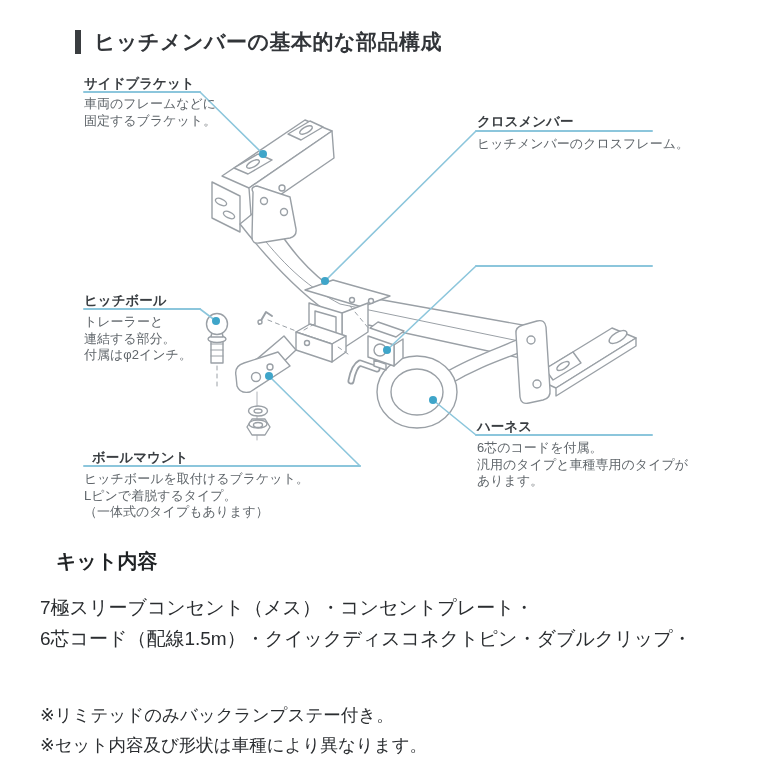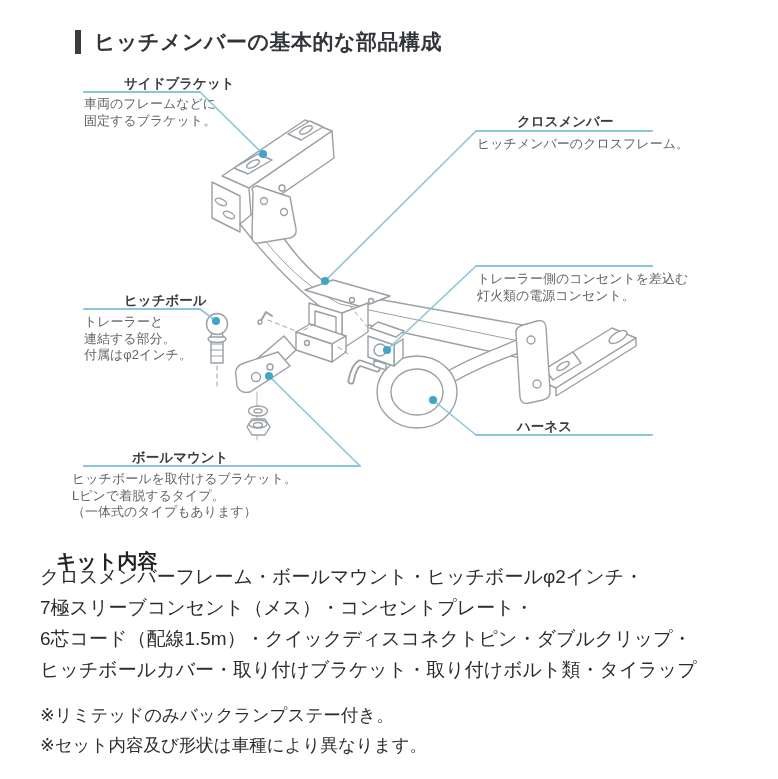--- a/index.html
+++ b/index.html
@@ -4,21 +4,21 @@
 <style>
   html,body{margin:0;padding:0;background:#ffffff;}
   .stage{
     position:relative;width:778px;height:779px;background:#fff;overflow:hidden;
     font-family:"Liberation Sans","DejaVu Sans",sans-serif;color:#333;
   }
   .title-row{position:absolute;left:75px;top:28px;display:flex;align-items:center;}
   .title-bar{width:6px;height:24px;background:#3a3d40;margin-right:13px;}
   .page-title{font-size:21px;font-weight:bold;color:#323539;letter-spacing:.5px;white-space:nowrap;margin:0;}
   .diagram-svg{position:absolute;left:0;top:0;}
-  .lbl-title{position:absolute;font-size:13.5px;font-weight:bold;color:#3a3e42;white-space:nowrap;margin-left:40px;}
+  .lbl-title{position:absolute;font-size:13.5px;font-weight:bold;color:#3a3e42;white-space:nowrap;}
   .lbl-desc{position:absolute;font-size:13px;line-height:16.5px;color:#60666b;white-space:pre-line;}
   .kit-heading{position:absolute;left:40px;top:532px;font-size:20px;font-weight:bold;color:#1f2224;margin:16px;}
   .kit-line{position:absolute;left:40px;font-size:19px;line-height:22px;color:#2a2d30;white-space:nowrap;}
   .note-line{position:absolute;left:40px;font-size:17.5px;color:#2a2d30;white-space:nowrap;}
 </style>
 </head>
 <body>
 
 <div class="stage">
 
@@ -169,37 +169,36 @@
     </g>
   </svg>
 
   <div class="lbl-title" style="left:84px;top:75px">サイドブラケット</div>
   <div class="lbl-desc" style="left:84px;top:96px">車両のフレームなどに
 固定するブラケット。</div>
 
   <div class="lbl-title" style="left:477px;top:113px">クロスメンバー</div>
   <div class="lbl-desc" style="left:477px;top:136px">ヒッチメンバーのクロスフレーム。</div>
 
-  <div class="lbl-desc" style="left:477px;top:271px">トレーラー側のコンセントを差込む
-灯火類の電源コンセント。</div>
 
   <div class="lbl-title" style="left:84px;top:292px">ヒッチボール</div>
   <div class="lbl-desc" style="left:84px;top:314px">トレーラーと
 連結する部分。
 付属はφ2インチ。</div>
 
   <div class="lbl-title" style="left:477px;top:418px">ハーネス</div>
+  <div class="lbl-desc" style="left:477px;top:440px">6芯のコードを付属。
+汎用のタイプと車種専用のタイプが
+あります。</div>
 
   <div class="lbl-title" style="left:92px;top:449px">ボールマウント</div>
-  <div class="lbl-desc" style="left:72px;top:471px">ヒッチボールを取付けるブラケット。
+  <div class="lbl-desc" style="left:84px;top:471px">ヒッチボールを取付けるブラケット。
 Lピンで着脱するタイプ。
 （一体式のタイプもあります）</div>
 
   <h2 class="kit-heading">キット内容</h2>
-  <div class="kit-line" style="top:566px">クロスメンバーフレーム・ボールマウント・ヒッチボールφ2インチ・</div>
   <div class="kit-line" style="top:597px">7極スリーブコンセント（メス）・コンセントプレート・</div>
   <div class="kit-line" style="top:628px">6芯コード（配線1.5m）・クイックディスコネクトピン・ダブルクリップ・</div>
-  <div class="kit-line" style="top:659px">ヒッチボールカバー・取り付けブラケット・取り付けボルト類・タイラップ</div>
 
   <div class="note-line" style="top:733px">※セット内容及び形状は車種により異なります。</div>
   <div class="note-line" style="top:703px">※リミテッドのみバックランプステー付き。</div>
 
 </div>
 
 </body></html>

